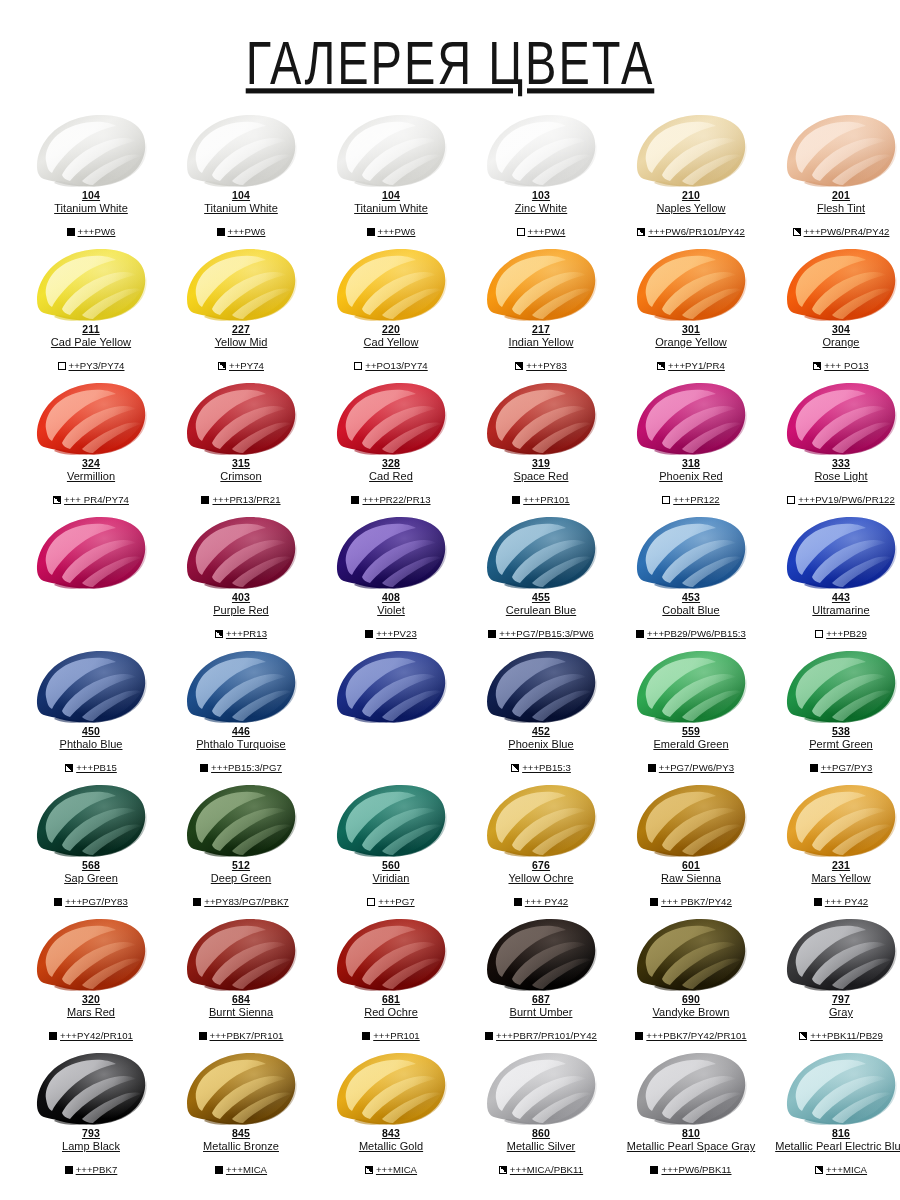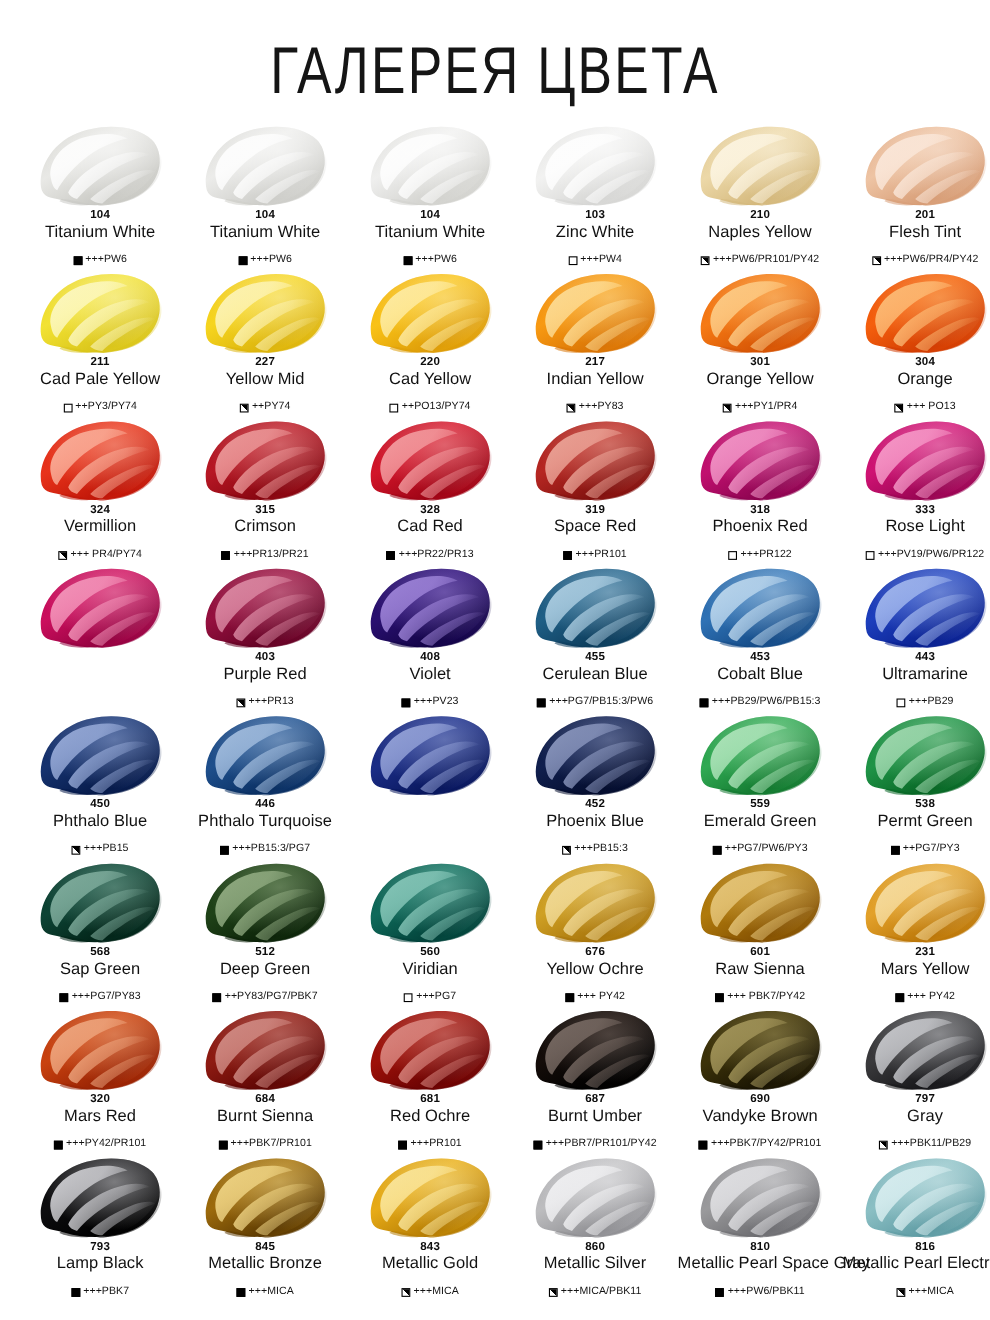--- a/index.html
+++ b/index.html
@@ -13,20 +13,21 @@
     font-family: "Liberation Sans", sans-serif;
     color: #111111;
     overflow: hidden;
     position: relative;
   }
   .page {
     width: 900px;
     height: 868px;
     position: relative;
     box-sizing: border-box;
+    text-decoration: underline;
   }
   .title {
     text-align: center;
     font-family: "Liberation Sans", sans-serif;
     font-size: 47px;
     font-weight: 400;
     letter-spacing: 2.0px;
     color: #151515;
     padding-top: 26px;
     line-height: 1;
@@ -62,21 +63,21 @@
     width: 150px;
     line-height: 1.14;
   }
   .code {
     font-size: 10.5px;
     font-weight: bold;
     color: #0d0d0d;
     letter-spacing: 0.2px;
   }
   .pname {
-    font-size: 15px;
+    font-size: 11px;
     font-weight: 400;
     color: #111111;
     white-space: nowrap;
     letter-spacing: 0.05px;
   }
   .pigrow {
     display: flex;
     align-items: center;
     justify-content: center;
     gap: 3px;

